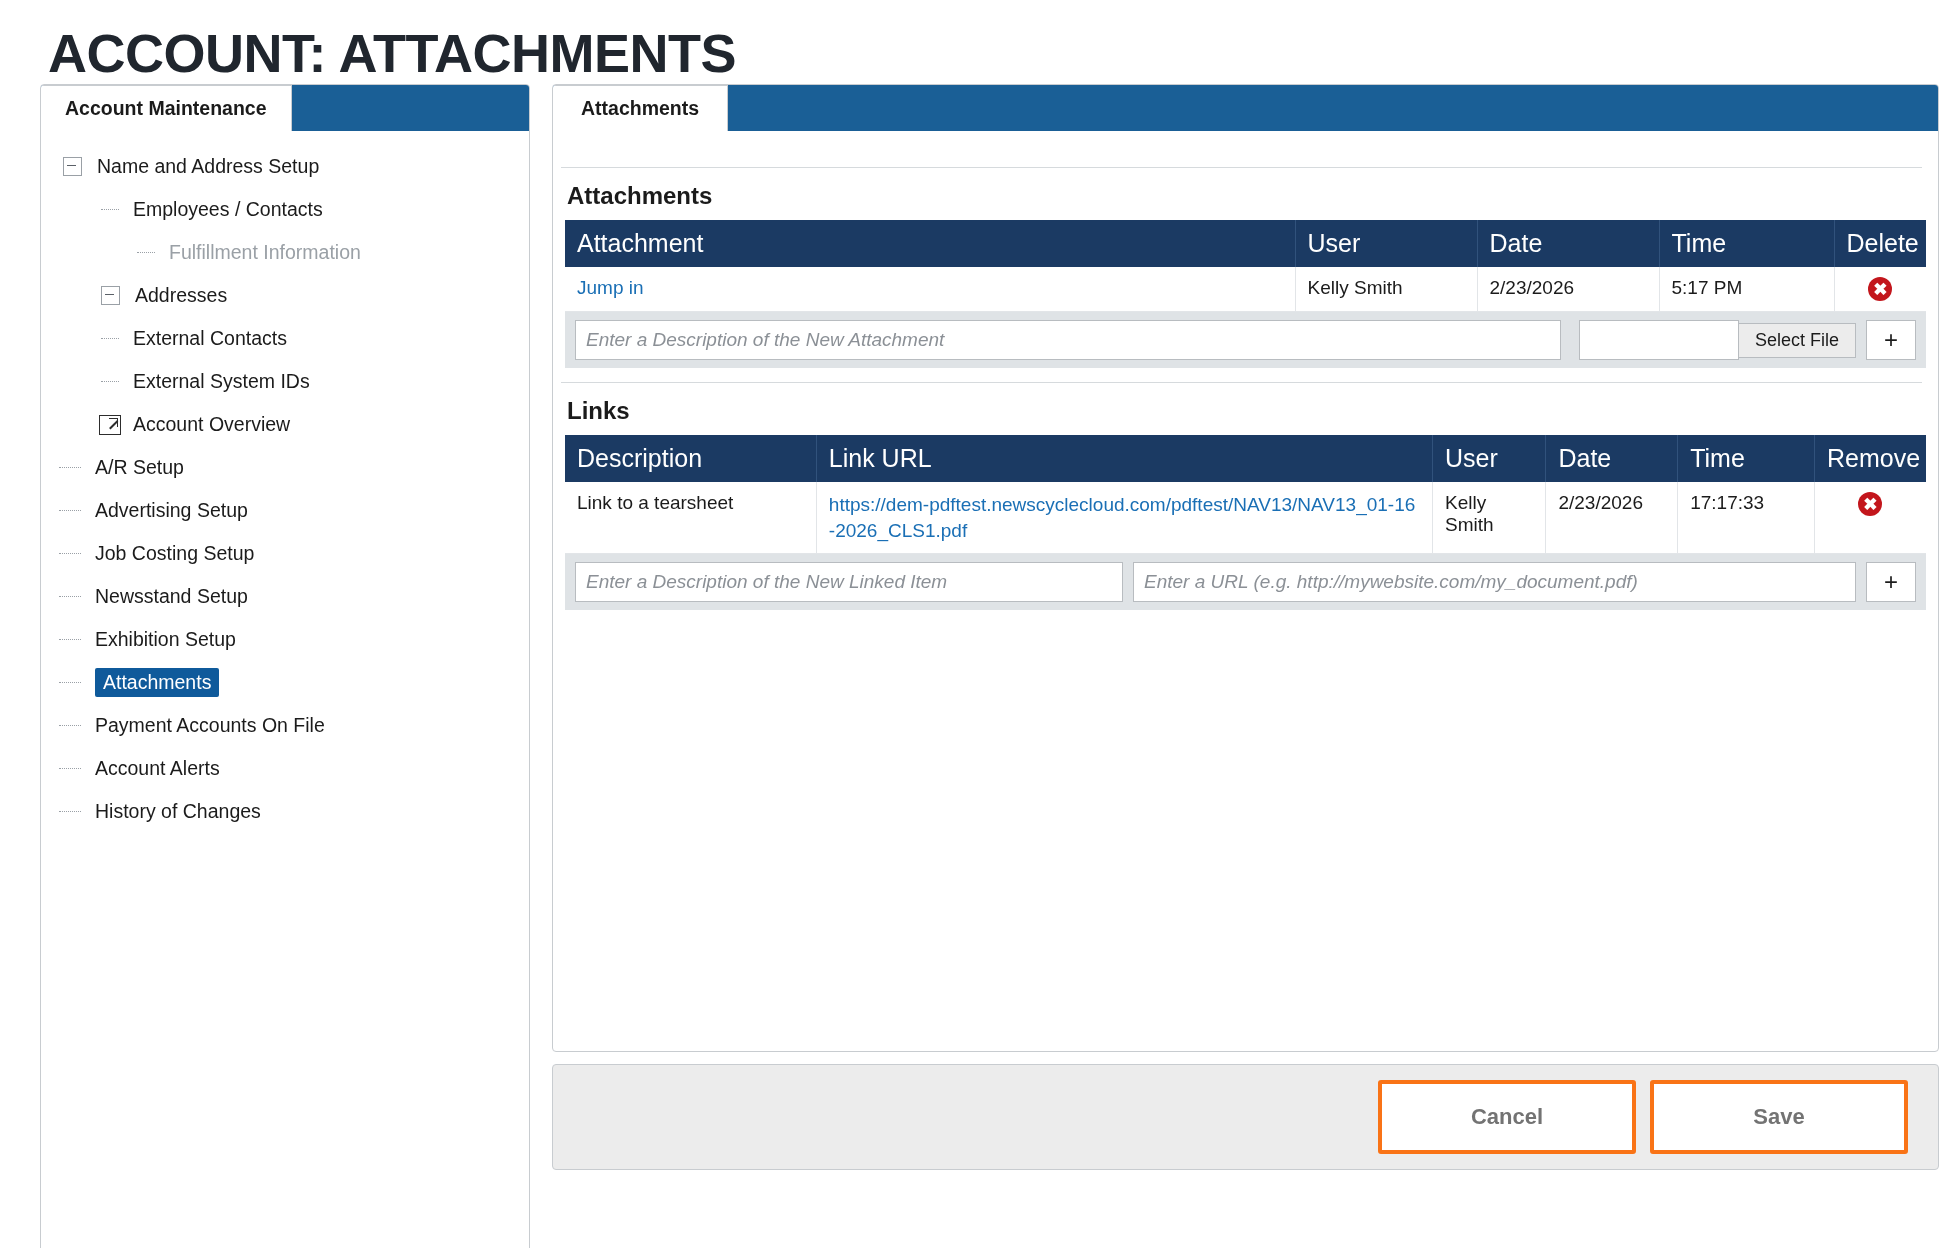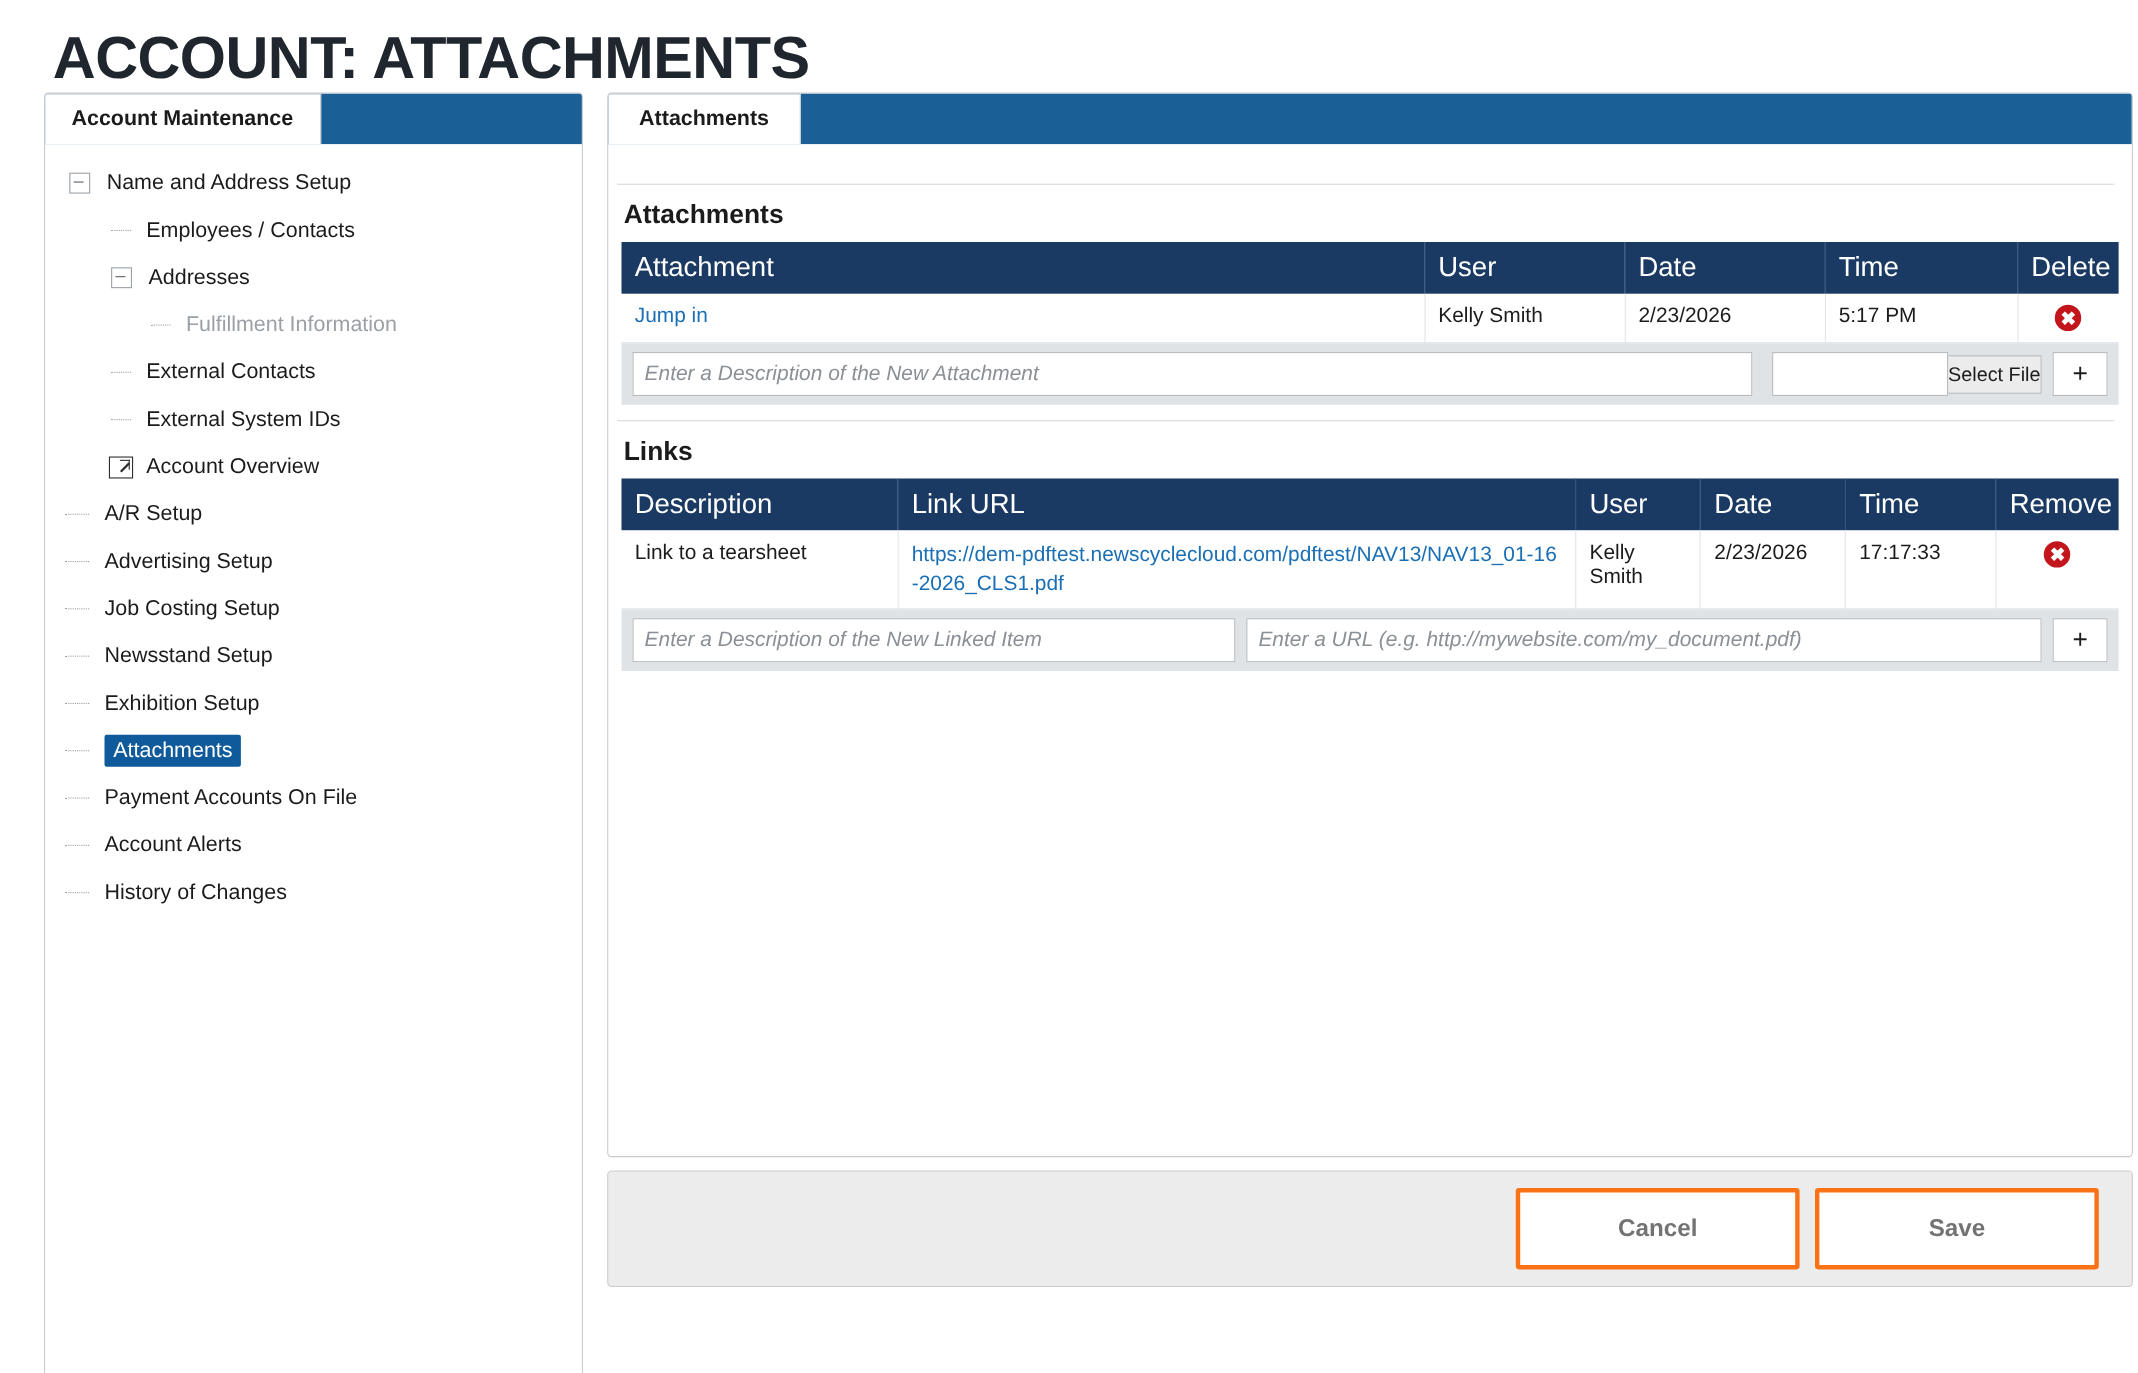--- a/index.html
+++ b/index.html
@@ -287,21 +287,21 @@
     color: #1b1b1b;
     box-sizing: border-box;
   }
   .select-file {
     height: 35px;
     border: 1px solid #b8bcc0;
     background: #ececec;
     font-size: 18px;
     display: flex;
     align-items: center;
-    padding: 0 0;
+    padding: 0 16px;
     box-sizing: border-box;
     color: #1b1b1b;
     margin-left: -1px;
   }
   .footer {
     border: 1px solid #c8ccd0;
     border-radius: 4px;
     background: #ececec;
     height: 106px;
     display: flex;
@@ -343,28 +343,28 @@
       <div class="tree-row tree-indent-0">
         <span class="expander"></span>
         <span class="tree-label">Name and Address Setup</span>
       </div>
 
       <div class="tree-row tree-indent-1">
         <span class="dash"></span>
         <span class="tree-label">Employees / Contacts</span>
       </div>
 
+      <div class="tree-row tree-indent-2">
+        <span class="dash"></span>
+        <span class="tree-label muted">Fulfillment Information</span>
+      </div>
+
       <div class="tree-row tree-indent-1">
         <span class="expander"></span>
         <span class="tree-label">Addresses</span>
-      </div>
-
-      <div class="tree-row tree-indent-2">
-        <span class="dash"></span>
-        <span class="tree-label muted">Fulfillment Information</span>
       </div>
 
       <div class="tree-row tree-indent-1">
         <span class="dash"></span>
         <span class="tree-label">External Contacts</span>
       </div>
 
       <div class="tree-row tree-indent-1">
         <span class="dash"></span>
         <span class="tree-label">External System IDs</span>

